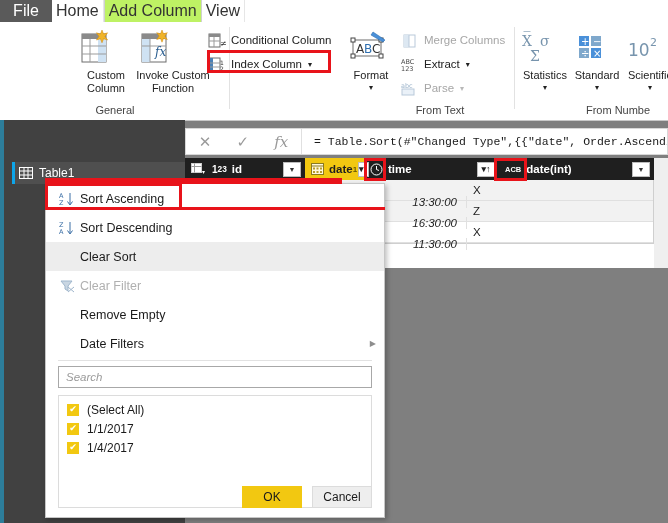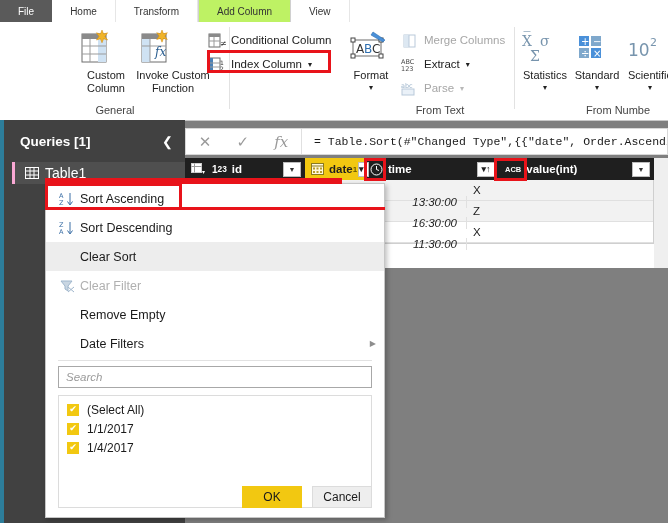--- a/index.html
+++ b/index.html
@@ -12,21 +12,21 @@
   .app{position:absolute;inset:0;}
 
   
   .tabstrip{
     position:absolute;left:0;top:0;width:668px;height:22px;
     background:#ffffff;border-bottom:1px solid #d4d4d4;
     display:flex;align-items:stretch;
   }
   .tab{
     display:flex;align-items:center;justify-content:center;
-    padding:0 18px;font-size:10px;color:#333;
+    padding:0 4px;font-size:16px;color:#333;
     border-right:1px solid #e6e6e6;
     background:#ffffff;box-sizing:border-box;
   }
   .tab.file{background:#5a5a5a;color:#ffffff;min-width:52px;border-right:none;}
   .tab.active{background:#bef264;border-left:1px solid #d0d0d0;border-right:1px solid #d0d0d0;}
 
   
   .ribbon{
     position:absolute;left:0;top:22px;width:668px;height:98px;
     background:#ffffff;border-bottom:1px solid #c8c8c8;
@@ -83,22 +83,22 @@
   .qhead{
     position:absolute;left:0;top:8px;width:100%;height:26px;
     display:flex;align-items:center;justify-content:space-between;
     padding:0 12px 0 16px;box-sizing:border-box;
   }
   .qtitle{color:#ffffff;font-size:13.5px;font-weight:bold;}
   .qcollapse{color:#ffffff;font-size:13px;}
   .qitem{
     position:absolute;left:8px;top:42px;width:177px;height:22px;
     display:flex;align-items:center;background:#4f4f4f;
-    border-left:3px solid #f9a8d4;box-sizing:border-box;padding-left:10px;
-    color:#ffffff;font-size:14px;
+    border-left:3px solid #0ea5e9;box-sizing:border-box;padding-left:4px;
+    color:#ffffff;font-size:12px;
   }
   .qitem .qic{margin-right:6px;}
 
   
   .grid{
     position:absolute;left:185px;top:158px;width:469px;height:110px;
     background:#ffffff;box-sizing:border-box;
   }
   .ghead{
     height:22px;background:#1f1f1f;display:flex;align-items:stretch;
@@ -173,23 +173,20 @@
 <body>
 
 <div class="app">
 
   <div class="tabstrip">
     <div class="tab file">
       <span>File</span>
     </div>
     <div class="tab">
       <span>Home</span>
-    </div>
-    <div class="tab">
-      <span>Transform</span>
     </div>
     <div class="tab active">
       <span>Add Column</span>
     </div>
     <div class="tab">
       <span>View</span>
     </div>
   </div>
 
   <div class="ribbon">
@@ -361,24 +358,20 @@
         </span>
         <span class="cap">Scientific</span>
         <span class="cap caret">▾</span>
       </div>
 
       <div class="glabel" style="left:40px;width:120px;text-align:center;">From Numbe</div>
     </div>
   </div>
 
   <div class="qpane">
-    <div class="qhead">
-      <span class="qtitle">Queries [1]</span>
-      <span class="qcollapse">❮</span>
-    </div>
     <div class="qitem">
       <span class="qic">
         <svg width="14" height="12" viewBox="0 0 14 12">
           <rect x="0.5" y="0.5" width="13" height="11" fill="none" stroke="#ffffff"></rect>
           <line x1="0.5" y1="4" x2="13.5" y2="4" stroke="#ffffff"></line>
           <line x1="0.5" y1="8" x2="13.5" y2="8" stroke="#ffffff"></line>
           <line x1="5" y1="0.5" x2="5" y2="11.5" stroke="#ffffff"></line>
           <line x1="9" y1="0.5" x2="9" y2="11.5" stroke="#ffffff"></line>
         </svg>
       </span>
@@ -447,21 +440,21 @@
             <span class="sortglyph">▾↑</span>
           </span>
       </div>
 
       <div class="gh" style="flex:1;">
         <span class="typ" style="font-size:9px;">
             <sup>A</sup>
             <sub>C</sub>
             <sup>B</sup>
           </span>
-        <span class="ghlbl">value(int)</span>
+        <span class="ghlbl">date(int)</span>
         <span class="drop">▼</span>
       </div>
     </div>
 
     <div class="gbody">
       <div class="grow alt">
         <span class="cell-id"></span>
         <span class="cell-date"></span>
         <span class="cell-time">13:30:00</span>
         <span class="cell-val">X</span>

